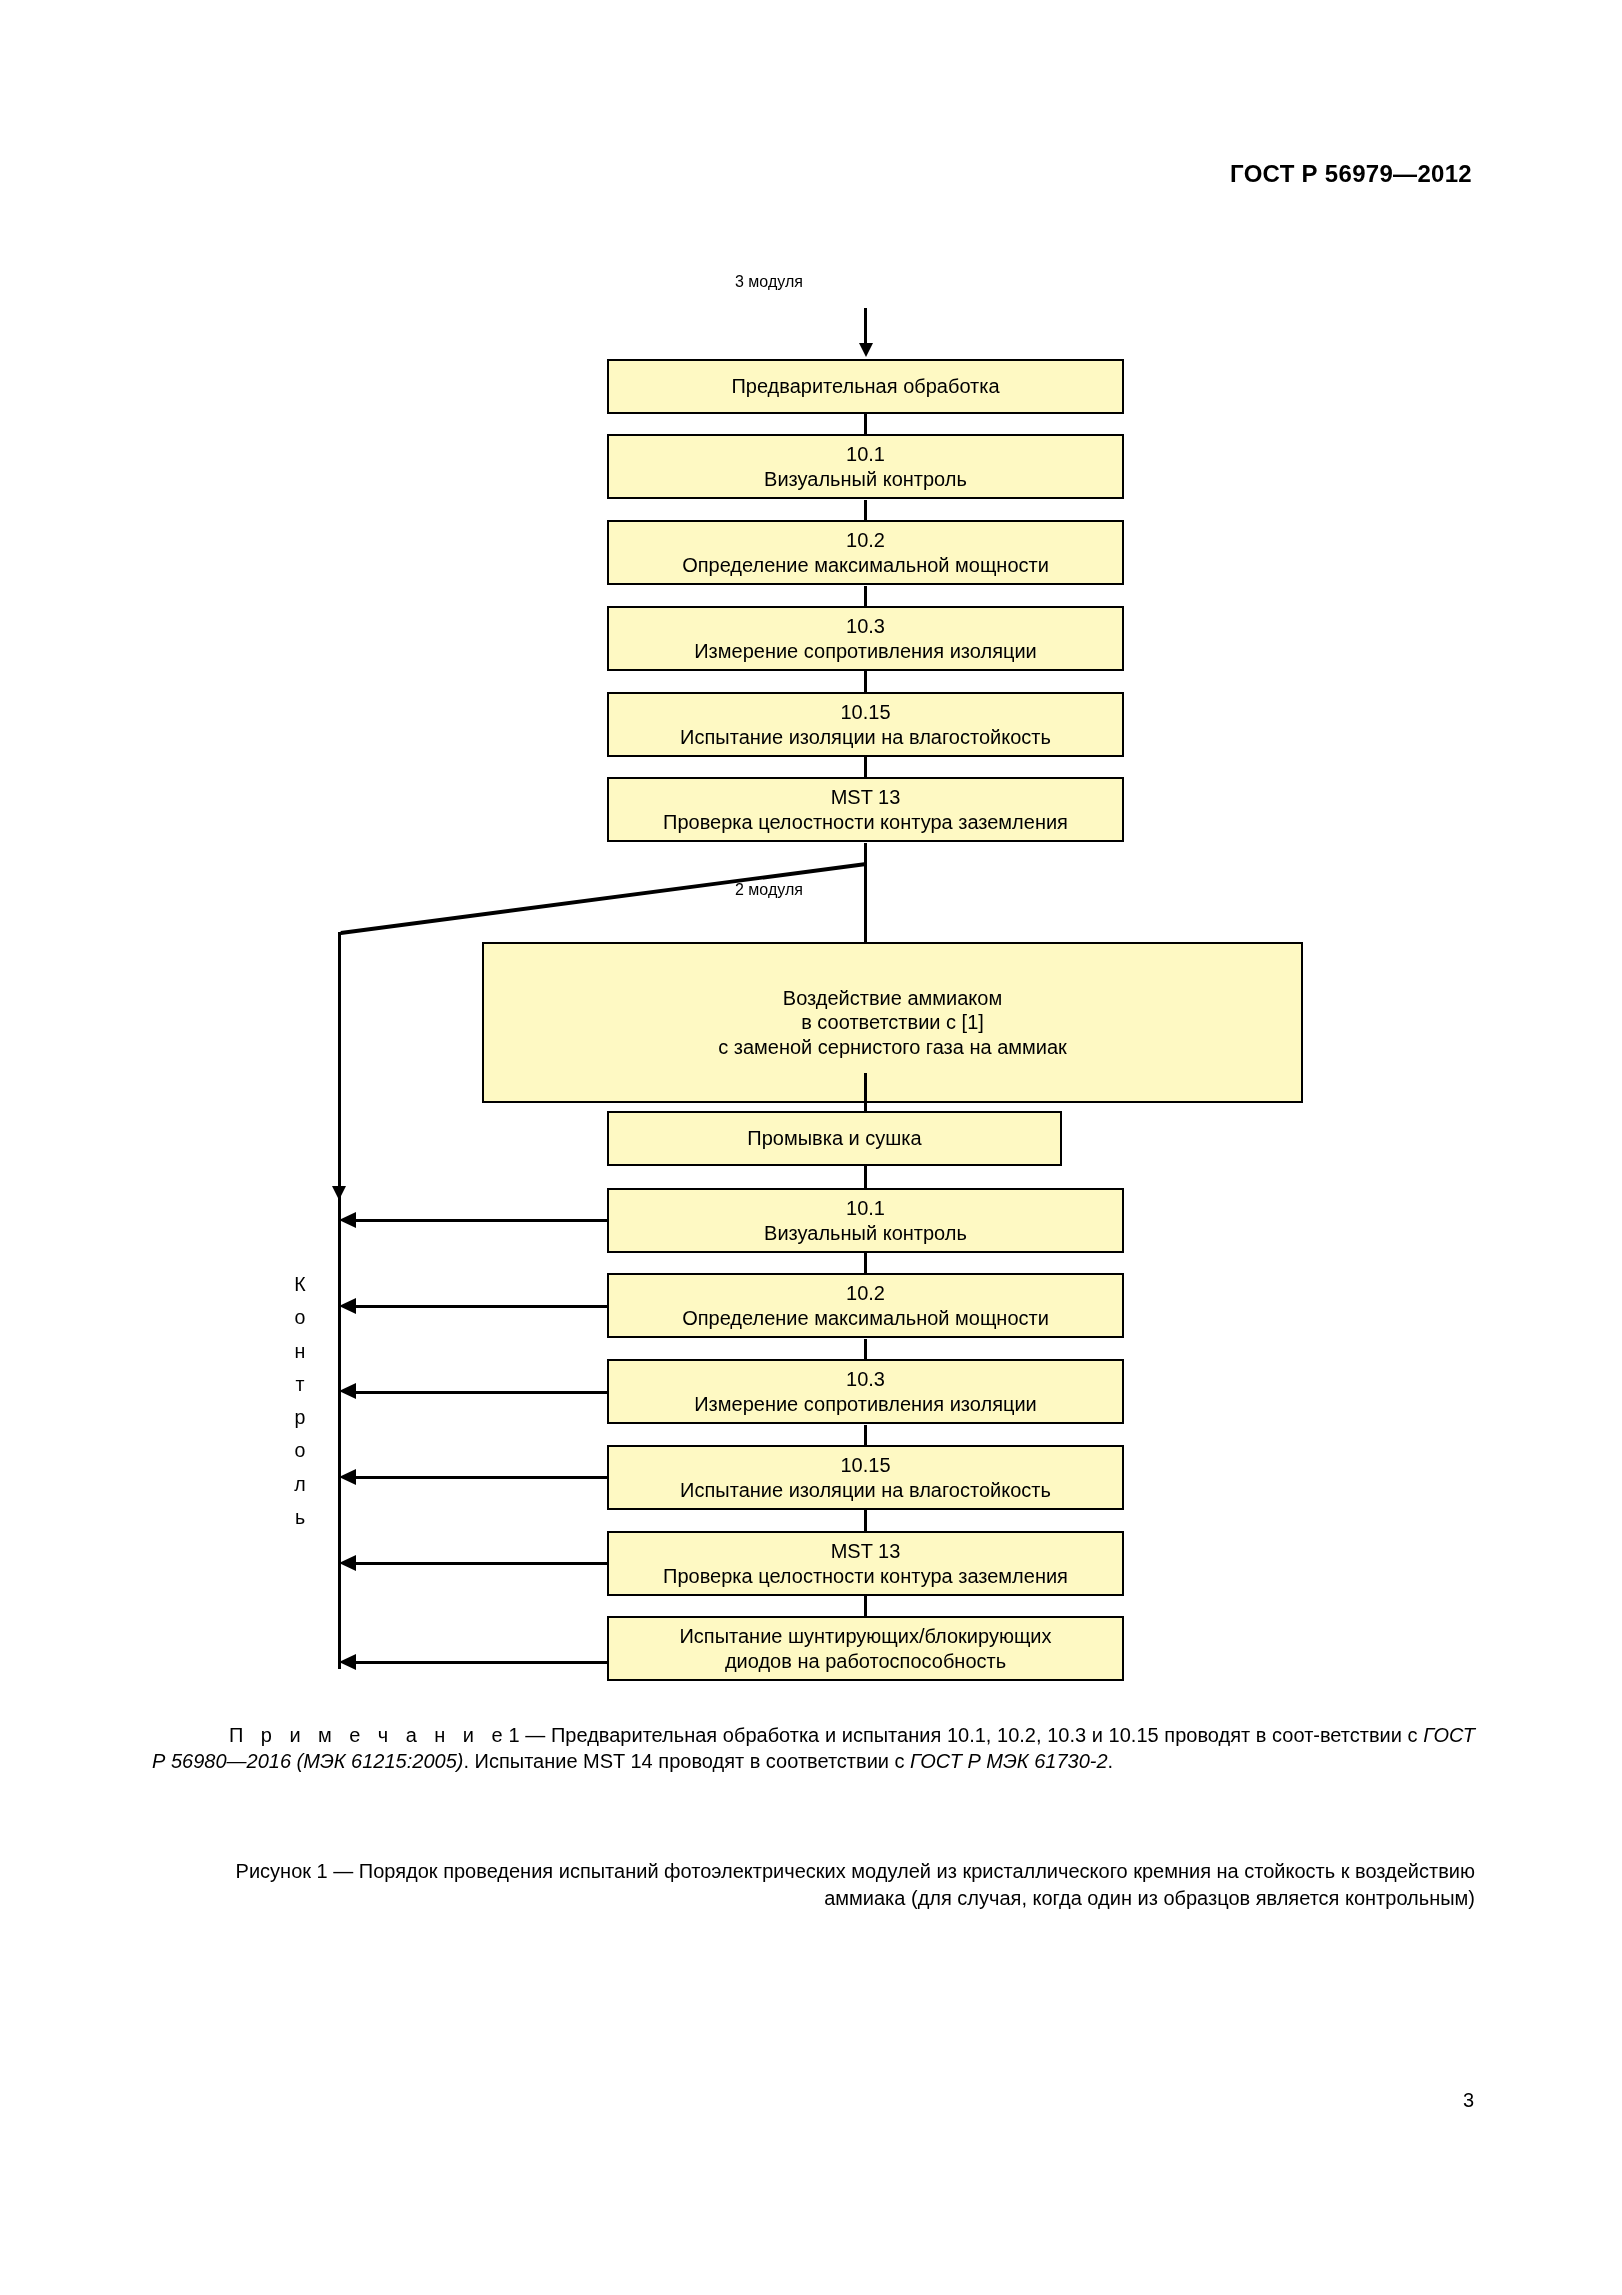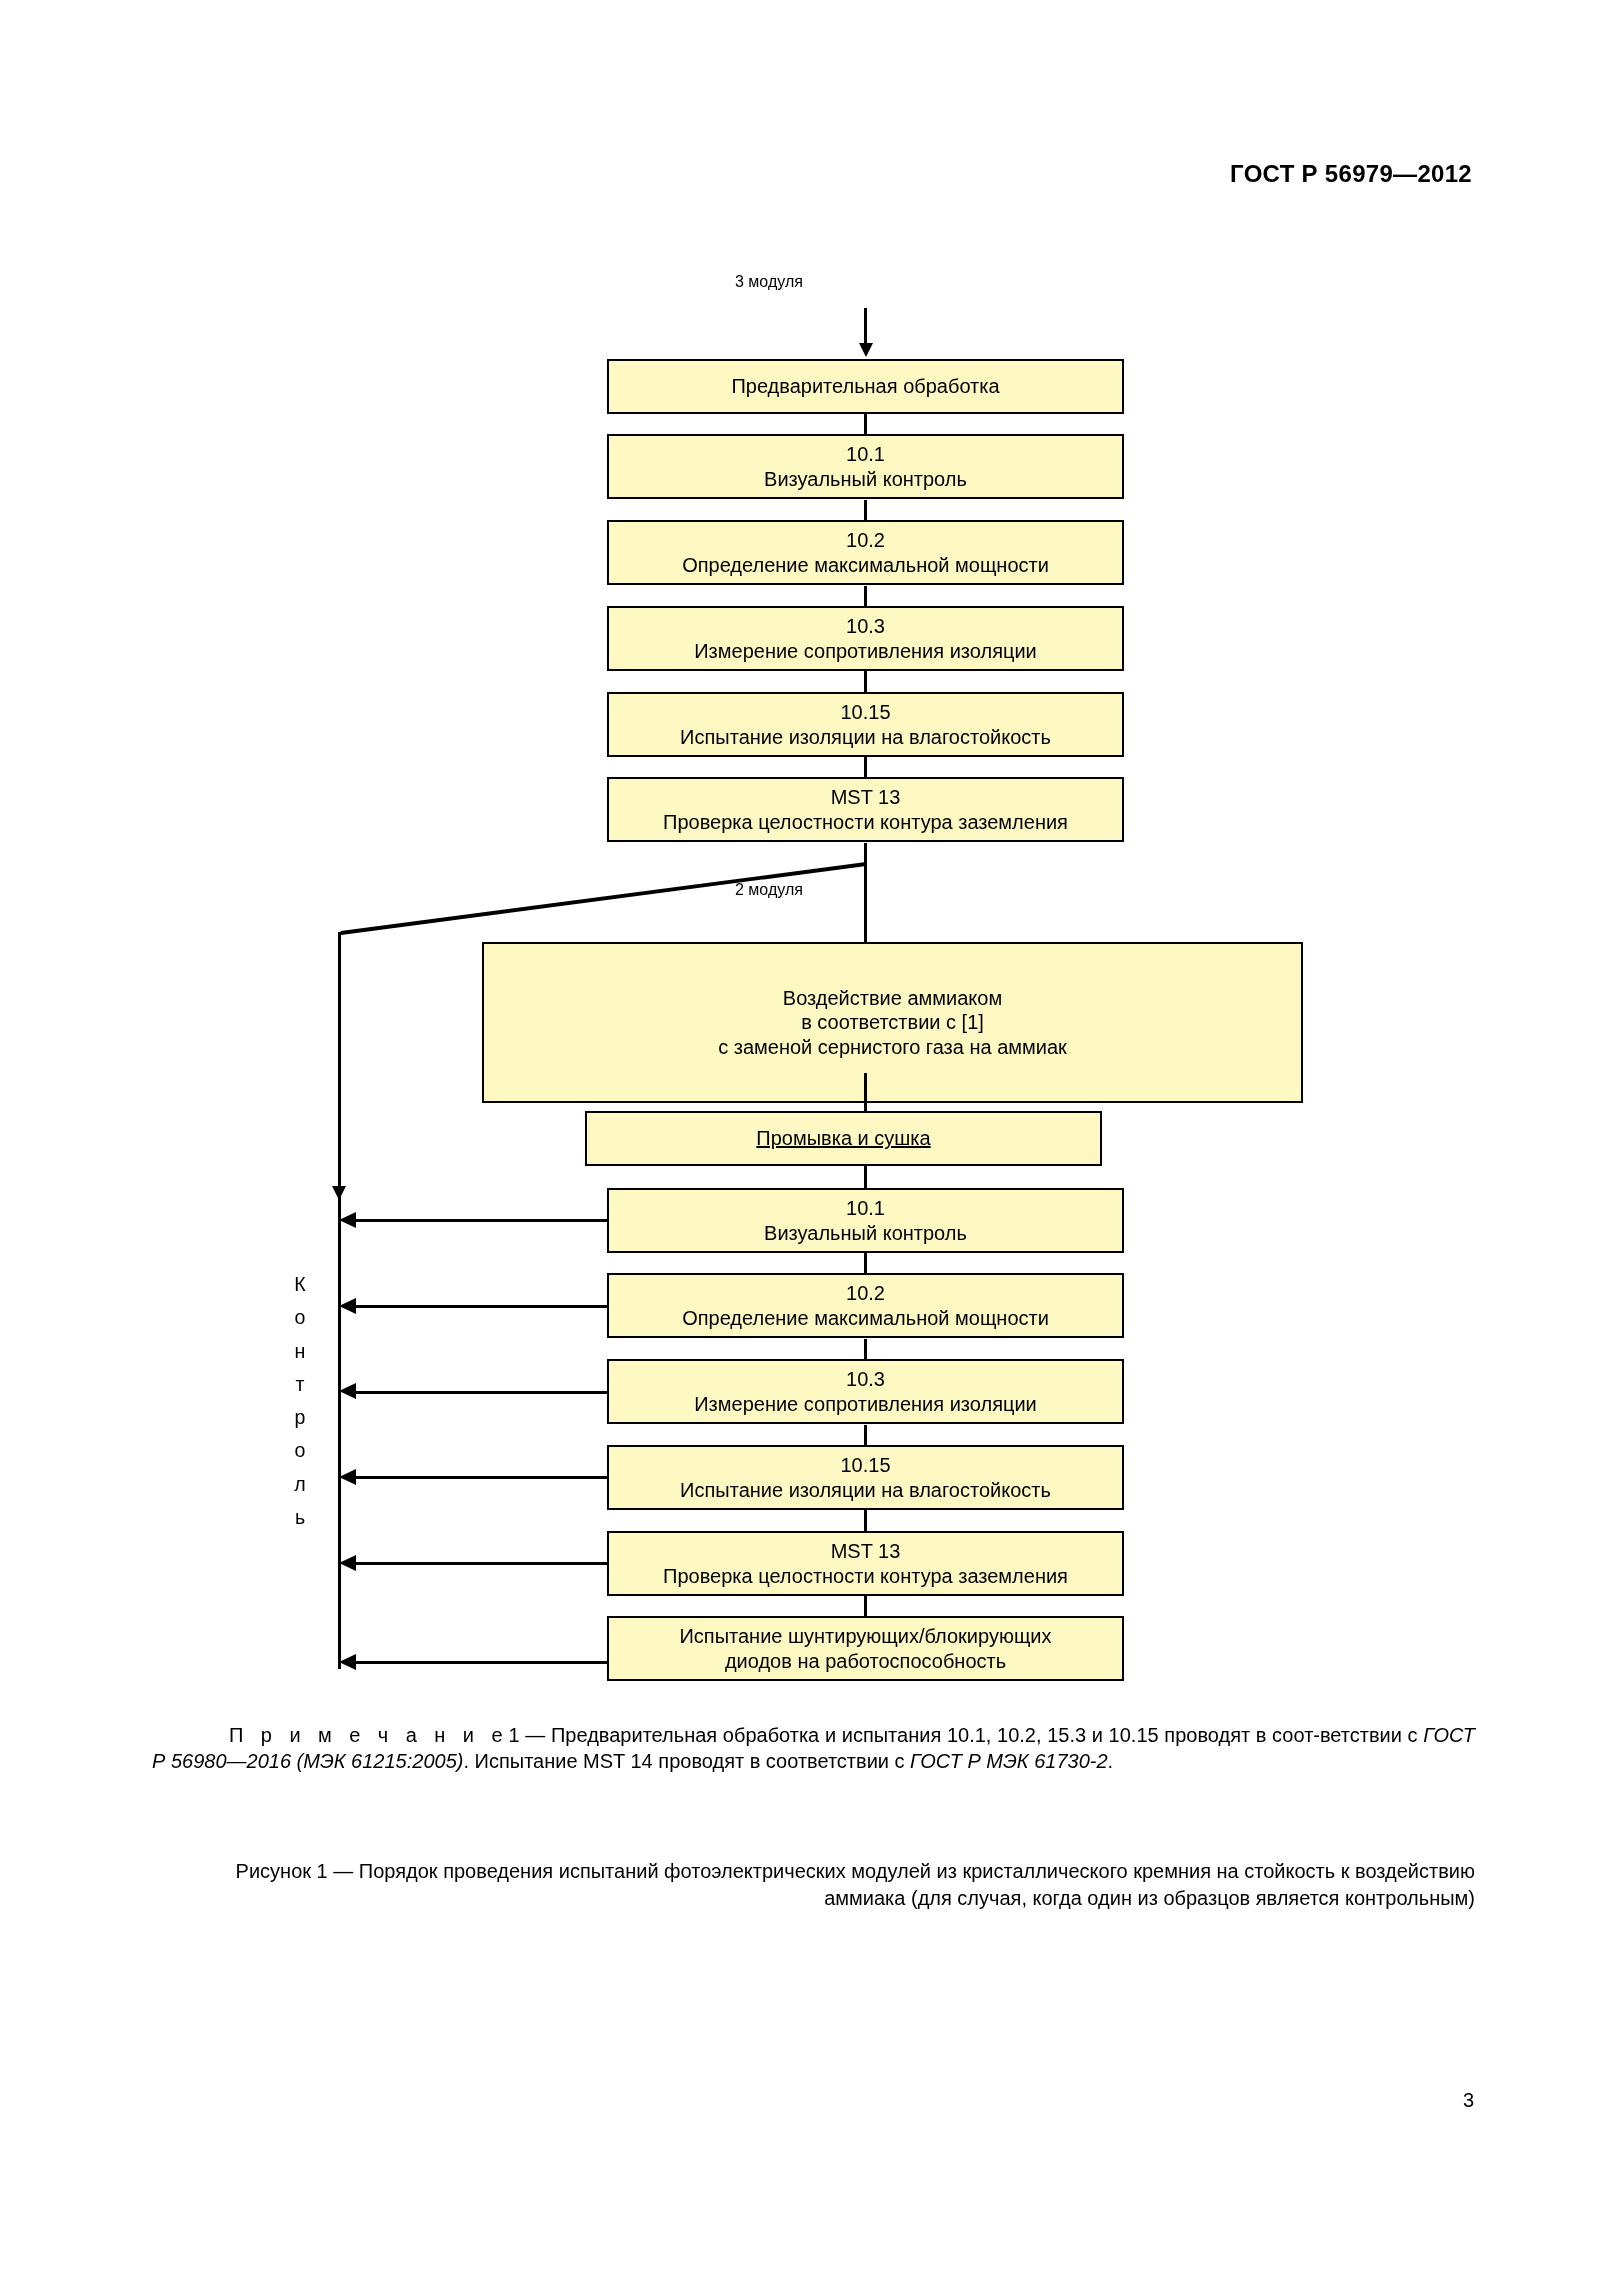--- a/index.html
+++ b/index.html
@@ -158,21 +158,21 @@
     <div class="arrow-down" style="left:332px; top:1186px;"></div>
 
 
     <div class="fbox" style="left:458px; top:942px; width:821px; height:161px;margin-left:24px;">
       <span class="ln">Воздействие аммиаком</span>
       <span class="ln">в соответствии с [1]</span>
       <span class="ln">с заменой сернистого газа на аммиак</span>
     </div>
     <div class="vline" style="left:864px; top:1073px; height:38px;"></div>
 
-    <div class="fbox" style="left:585px; top:1111px; width:517px; height:55px;text-decoration:underline;">
+    <div class="fbox" style="left:607px; top:1111px; width:455px; height:55px;">
       <span class="ln">Промывка и сушка</span>
     </div>
     <div class="vline" style="left:864px; top:1166px; height:21.6px;"></div>
 
     <div class="vline" style="left:338px; top:1194px; height:475px;"></div>
 
     <div class="vword" style="left:279px; top:1275px; width:42px;">
       <span>К</span>
       <span>о</span>
       <span>н</span>
@@ -226,21 +226,21 @@
     <div class="fbox" style="left:607px; top:1616px; width:517px; height:65px;">
       <span class="ln">Испытание шунтирующих/блокирующих</span>
       <span class="ln">диодов на работоспособность</span>
     </div>
     <div class="hline" style="left:353px; top:1661px; width:255px;"></div>
     <div class="arrow-left" style="left:339px; top:1654px;"></div>
 
   </div>
 
   <div class="note note-l1" style="top:1722px;">
-    <span class="sp">П р и м е ч а н и е</span><span>1</span>&nbsp;<span>—</span>&nbsp;<span>Предварительная обработка и испытания 10.1, 10.2, 15.3 и 10.15 проводят в соот-ветствии с </span><i>ГОСТ Р 56980—2016 (МЭК 61215:2005)</i><span>. Испытание MST 14 проводят в соответствии с </span><i>ГОСТ Р МЭК 61730-2</i><span>.</span>
+    <span class="sp">П р и м е ч а н и е</span><span>1</span>&nbsp;<span>—</span>&nbsp;<span>Предварительная обработка и испытания 10.1, 10.2, 10.3 и 10.15 проводят в соот-ветствии с </span><i>ГОСТ Р 56980—2016 (МЭК 61215:2005)</i><span>. Испытание MST 14 проводят в соответствии с </span><i>ГОСТ Р МЭК 61730-2</i><span>.</span>
   </div>
 
   <div class="caption" style="top:1858px;">
     <span>Рисунок 1</span>&nbsp;<span>—</span>&nbsp;<span>Порядок проведения испытаний фотоэлектрических модулей из кристаллического кремния на стойкость к воздействию аммиака (для случая, когда один из образцов является контрольным)</span>
   </div>
 
   <div class="pageno">3</div>
 
 </div>
 

